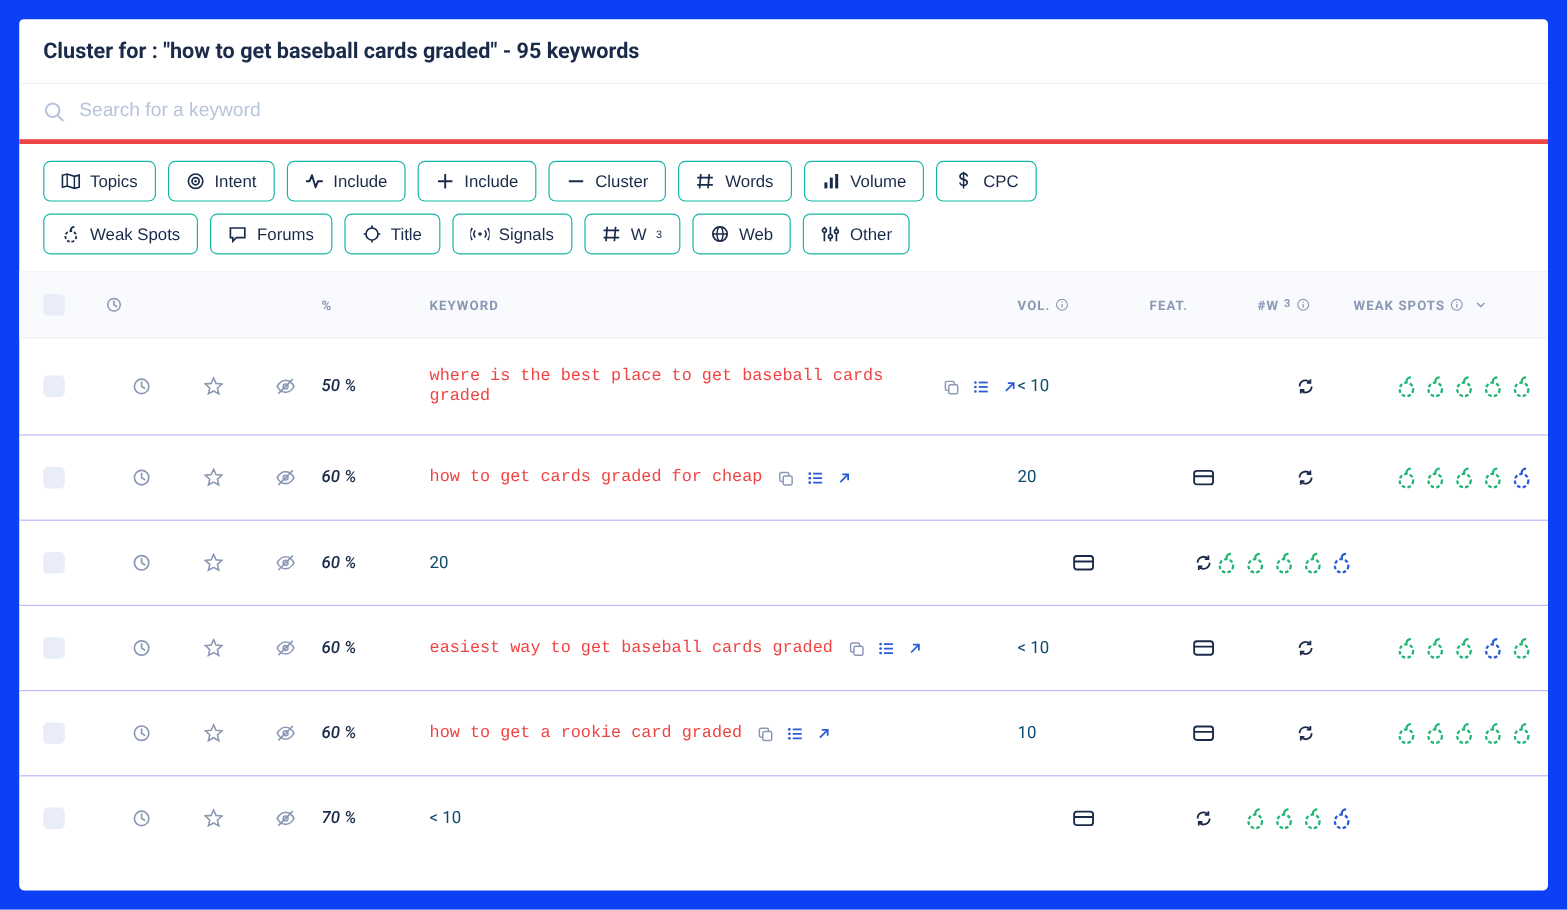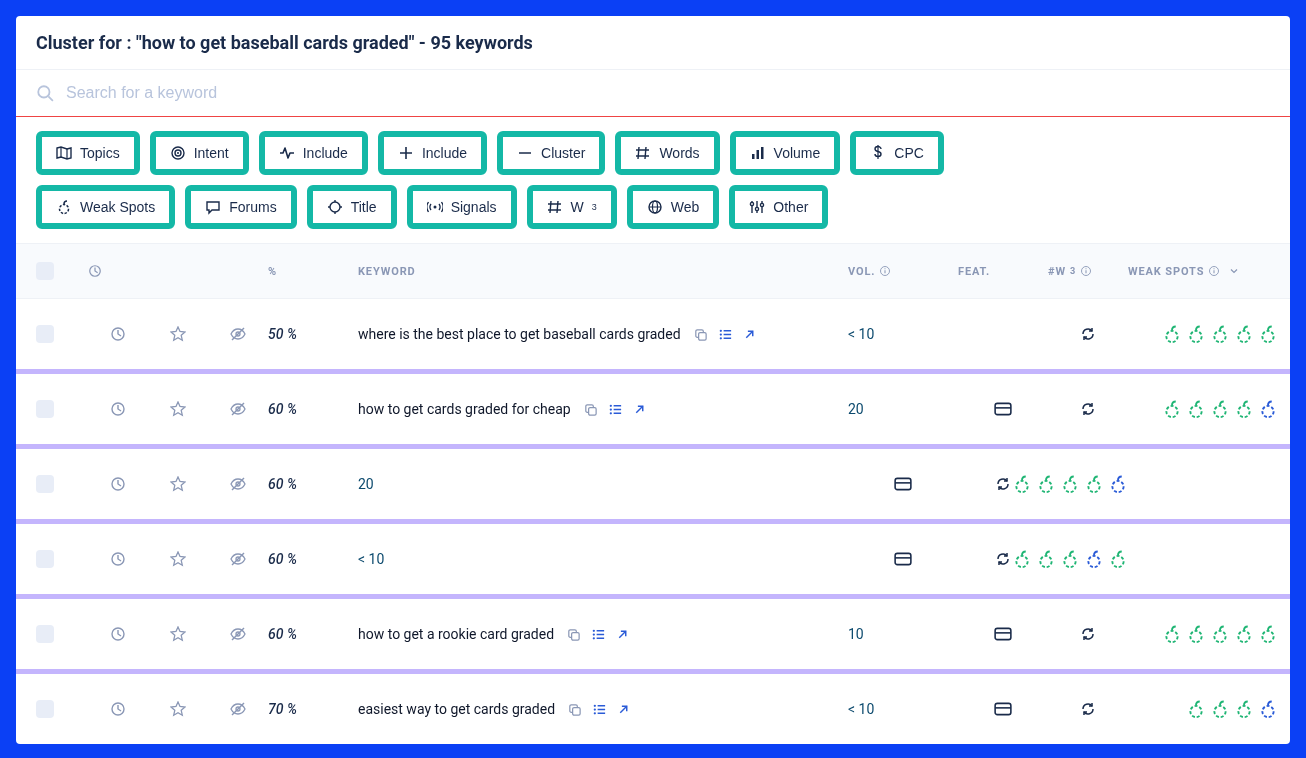--- a/index.html
+++ b/index.html
@@ -23,21 +23,21 @@
   .header h1 {
     font-size: 18px;
     font-weight: 700;
     color: #1a2b4a;
   }
   .search-bar {
     display: flex;
     align-items: center;
     gap: 12px;
     padding: 14px 20px;
-    border-bottom: 1px solid #ef4444;
+    border-bottom: 4px solid #ef4444;
   }
   .search-bar svg { flex: none; }
   .search-bar input {
     border: none;
     outline: none;
     font-size: 16px;
     color: #1a2b4a;
     width: 100%;
   }
   .search-bar input::placeholder { color: #b8c4dc; }
@@ -45,21 +45,21 @@
     display: flex;
     flex-wrap: wrap;
     gap: 10px;
     padding: 14px 20px 0 20px;
   }
   .filter-btn {
     display: inline-flex;
     align-items: center;
     gap: 8px;
     padding: 8px 14px;
-    border: 6px solid #14b8a6;
+    border: 1px solid #14b8a6;
     border-radius: 6px;
     background: #fff;
     font-size: 14px;
     color: #1a2b4a;
     cursor: pointer;
   }
   .filter-btn .ficon { display: inline-flex; width: 16px; height: 16px; align-items: center; justify-content: center; color: #1a2b4a; }
   .filter-btn sup { font-size: 9px; }
   .filters-row2 { padding-top: 10px; padding-bottom: 14px; }
   .table-head {
@@ -76,37 +76,37 @@
     font-weight: 700;
   }
   .table-head .th { display: flex; align-items: center; gap: 4px; }
   .table-head .th.right { justify-content: flex-start; }
   .table-head .info-icon { width:12px; height:12px; }
   .row {
     display: grid;
     grid-template-columns: 60px 60px 60px 60px 90px 1fr 110px 90px 80px 150px;
     align-items: center;
     padding: 24px 12px;
-    border-bottom: 5px solid #c4b5fd;
+    border-bottom: 1px solid #c4b5fd;
     font-size: 14px;
     color: #1a2b4a;
   }
   .row:last-child { border-bottom: none; }
   .checkbox {
     width: 18px;
     height: 18px;
     border-radius: 4px;
     background: #e8edf7;
     cursor: pointer;
     margin-left: 8px;
   }
   .icon-cell { color: #8a97b5; display:flex; align-items:center; justify-content:center; }
   .pct { font-style: italic; color: #1a2b4a; font-weight: 500; }
   .kw-cell { display: flex; align-items: center; gap: 12px; }
-  .kw-text { color: #0f172a; }
+  .kw-text { color: #ef4444; font-family: Liberation Mono, monospace; }
   .kw-actions { display: inline-flex; gap: 10px; align-items: center; }
   .kw-actions .ic { color: #8a97b5; cursor: pointer; display:inline-flex; }
   .kw-actions .ic.blue { color: #2a5bd7; }
   .vol-cell { color: #0c4a6e; }
   .feat-cell { display:flex; justify-content:center; color:#1a2b4a; }
   .w3-cell { display:flex; justify-content:center; color:#1a2b4a; }
   .spots-cell { display:flex; justify-content:flex-end; gap:4px; }
   .spot { width:20px; height:22px; }
   .th-checkbox-cell { display:flex; }
   .chev { margin-left:4px; }
@@ -614,20 +614,40 @@
           <svg width="16" height="16" viewBox="0 0 16 16">
             <use href="#i-star"></use>
           </svg>
         </div>
         <div class="icon-cell">
           <svg width="16" height="16" viewBox="0 0 16 16">
             <use href="#i-eyeoff"></use>
           </svg>
         </div>
         <div class="pct">60 %</div>
+        <div class="kw-cell">
+          <span class="kw-text">easiest way to get baseball cards graded</span>
+          <span class="kw-actions">
+            <span class="ic">
+              <svg width="15" height="15" viewBox="0 0 16 16">
+                <use href="#i-copy"></use>
+              </svg>
+            </span>
+            <span class="ic blue">
+              <svg width="15" height="15" viewBox="0 0 16 16">
+                <use href="#i-list"></use>
+              </svg>
+            </span>
+            <span class="ic blue">
+              <svg width="13" height="13" viewBox="0 0 16 16">
+                <use href="#i-arrowup"></use>
+              </svg>
+            </span>
+          </span>
+        </div>
         <div class="vol-cell">&lt; 10</div>
         <div class="feat-cell">
           <svg width="18" height="18" viewBox="0 0 16 16">
             <use href="#i-card"></use>
           </svg>
         </div>
         <div class="w3-cell">
           <svg width="16" height="16" viewBox="0 0 16 16">
             <use href="#i-refresh"></use>
           </svg>
@@ -732,40 +752,20 @@
           <svg width="16" height="16" viewBox="0 0 16 16">
             <use href="#i-star"></use>
           </svg>
         </div>
         <div class="icon-cell">
           <svg width="16" height="16" viewBox="0 0 16 16">
             <use href="#i-eyeoff"></use>
           </svg>
         </div>
         <div class="pct">70 %</div>
-        <div class="kw-cell">
-          <span class="kw-text">easiest way to get cards graded</span>
-          <span class="kw-actions">
-            <span class="ic">
-              <svg width="15" height="15" viewBox="0 0 16 16">
-                <use href="#i-copy"></use>
-              </svg>
-            </span>
-            <span class="ic blue">
-              <svg width="15" height="15" viewBox="0 0 16 16">
-                <use href="#i-list"></use>
-              </svg>
-            </span>
-            <span class="ic blue">
-              <svg width="13" height="13" viewBox="0 0 16 16">
-                <use href="#i-arrowup"></use>
-              </svg>
-            </span>
-          </span>
-        </div>
         <div class="vol-cell">&lt; 10</div>
         <div class="feat-cell">
           <svg width="18" height="18" viewBox="0 0 16 16">
             <use href="#i-card"></use>
           </svg>
         </div>
         <div class="w3-cell">
           <svg width="16" height="16" viewBox="0 0 16 16">
             <use href="#i-refresh"></use>
           </svg>

